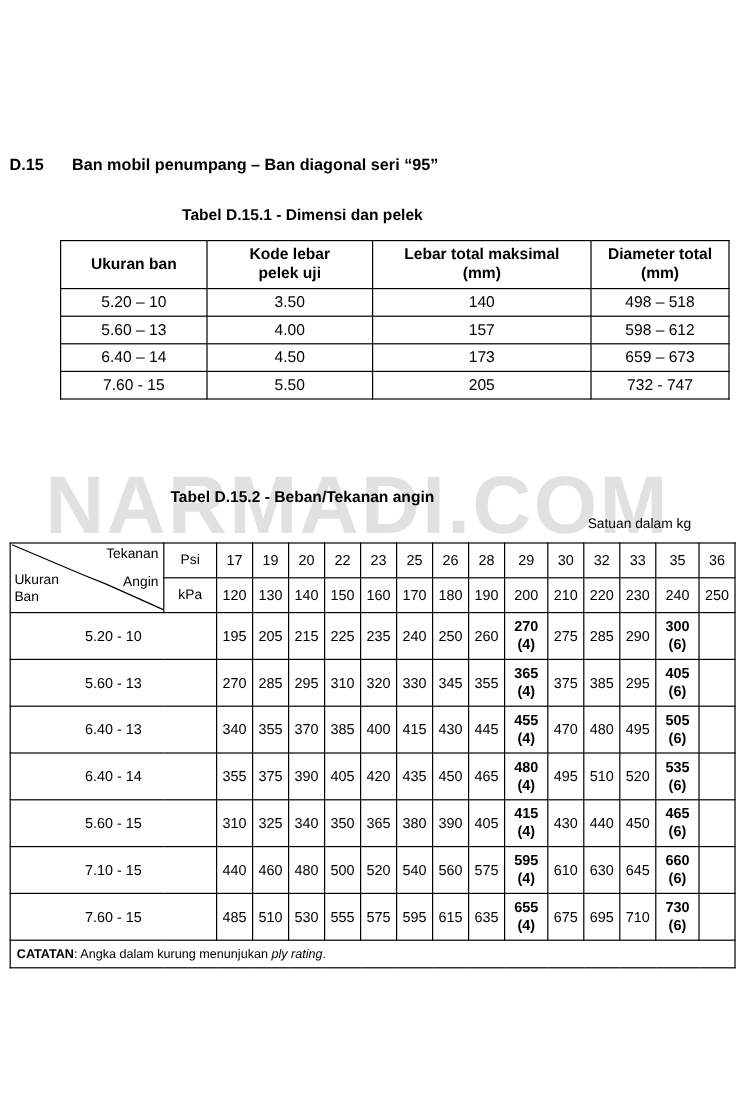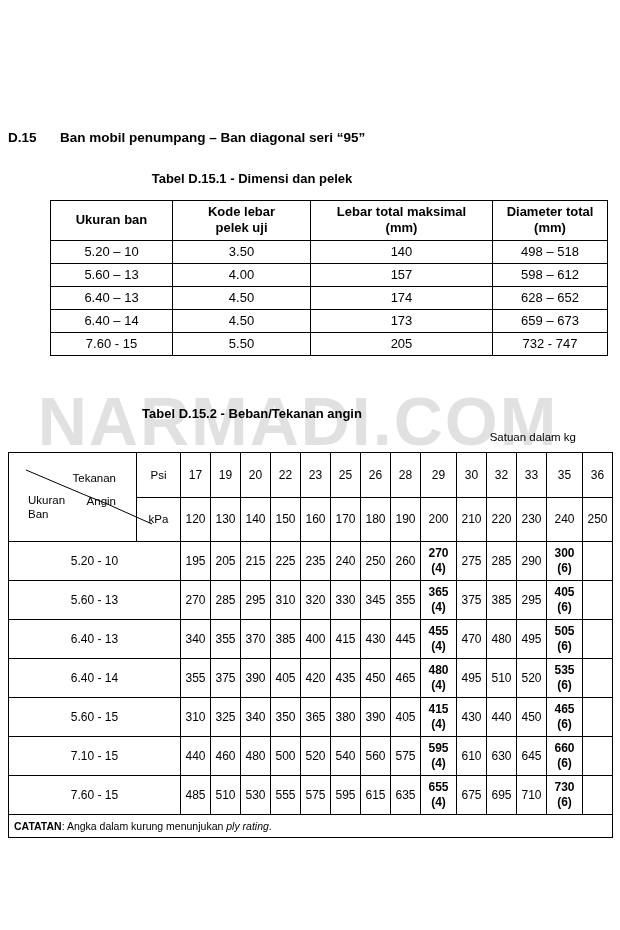--- a/index.html
+++ b/index.html
@@ -110,21 +110,21 @@
     background: #fff;
   }
   #table-beban td, #table-beban th {
     border: 1px solid #000;
     text-align: center;
     font-size: 11.5px;
     background: #fff;
     padding: 0;
   }
   #table-beban .corner {
-    padding: 16px;
+    padding: 0;
     position: relative;
     height: 56px;
     vertical-align: top;
   }
   .corner-inner { position: relative; width: 100%; height: 56px; }
   .corner-inner svg { position: absolute; top: 0; left: 0; }
   .lbl-tekanan {
     position: absolute; top: 3px; right: 4px;
     font-size: 11.5px; line-height: 13px;
   }
@@ -202,26 +202,20 @@
           <td>140</td>
           <td>498 – 518</td>
         </tr>
         <tr>
           <td>5.60 – 13</td>
           <td>4.00</td>
           <td>157</td>
           <td>598 – 612</td>
         </tr>
         <tr>
-          <td>6.40 – 13</td>
-          <td>4.50</td>
-          <td>174</td>
-          <td>628 – 652</td>
-        </tr>
-        <tr>
           <td>6.40 – 14</td>
           <td>4.50</td>
           <td>173</td>
           <td>659 – 673</td>
         </tr>
         <tr>
           <td>7.60 - 15</td>
           <td>5.50</td>
           <td>205</td>
           <td>732 - 747</td>

